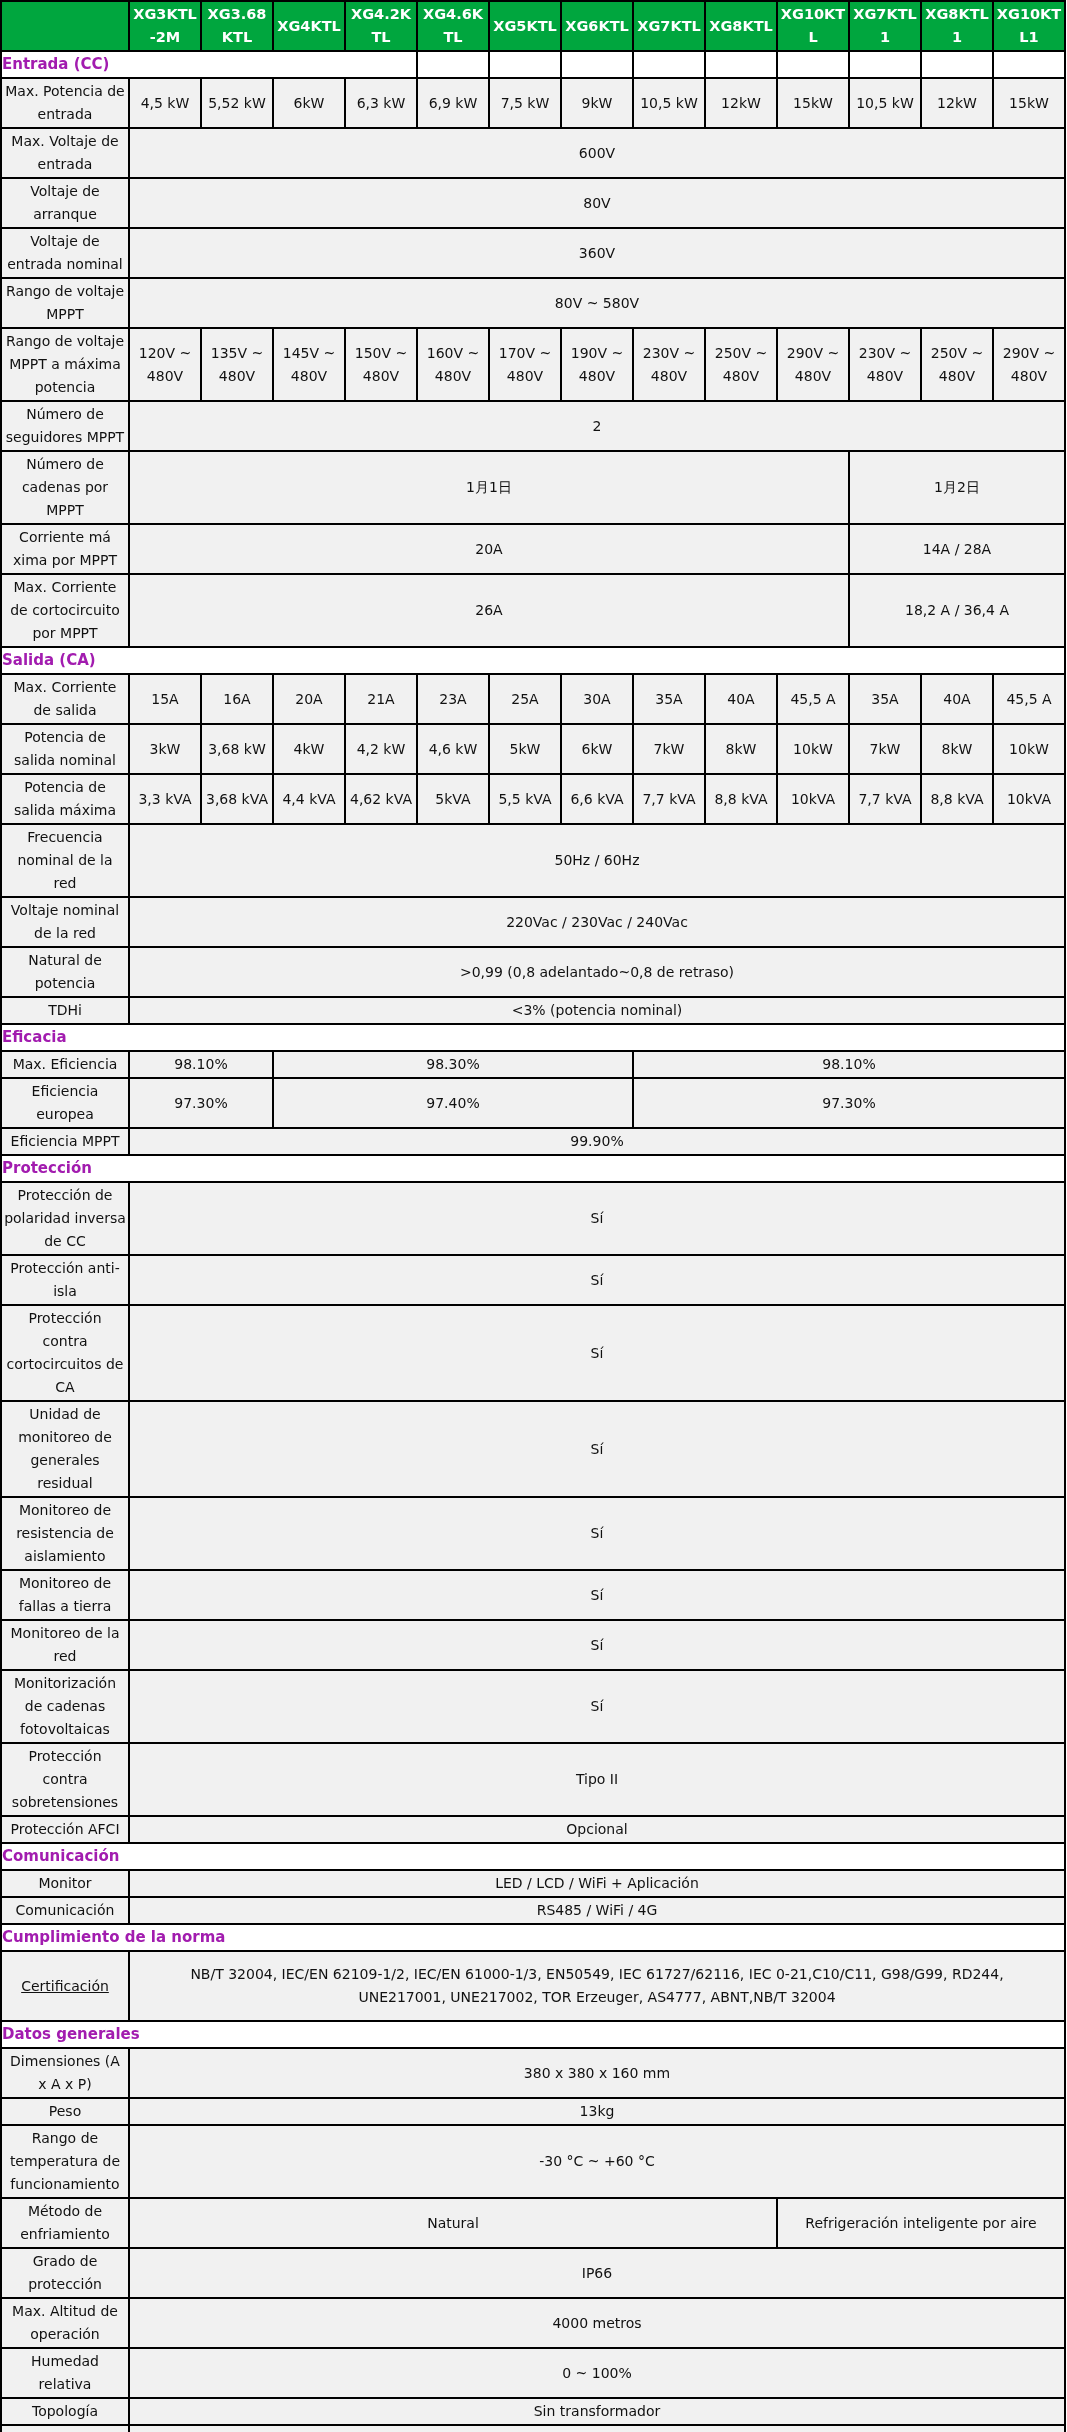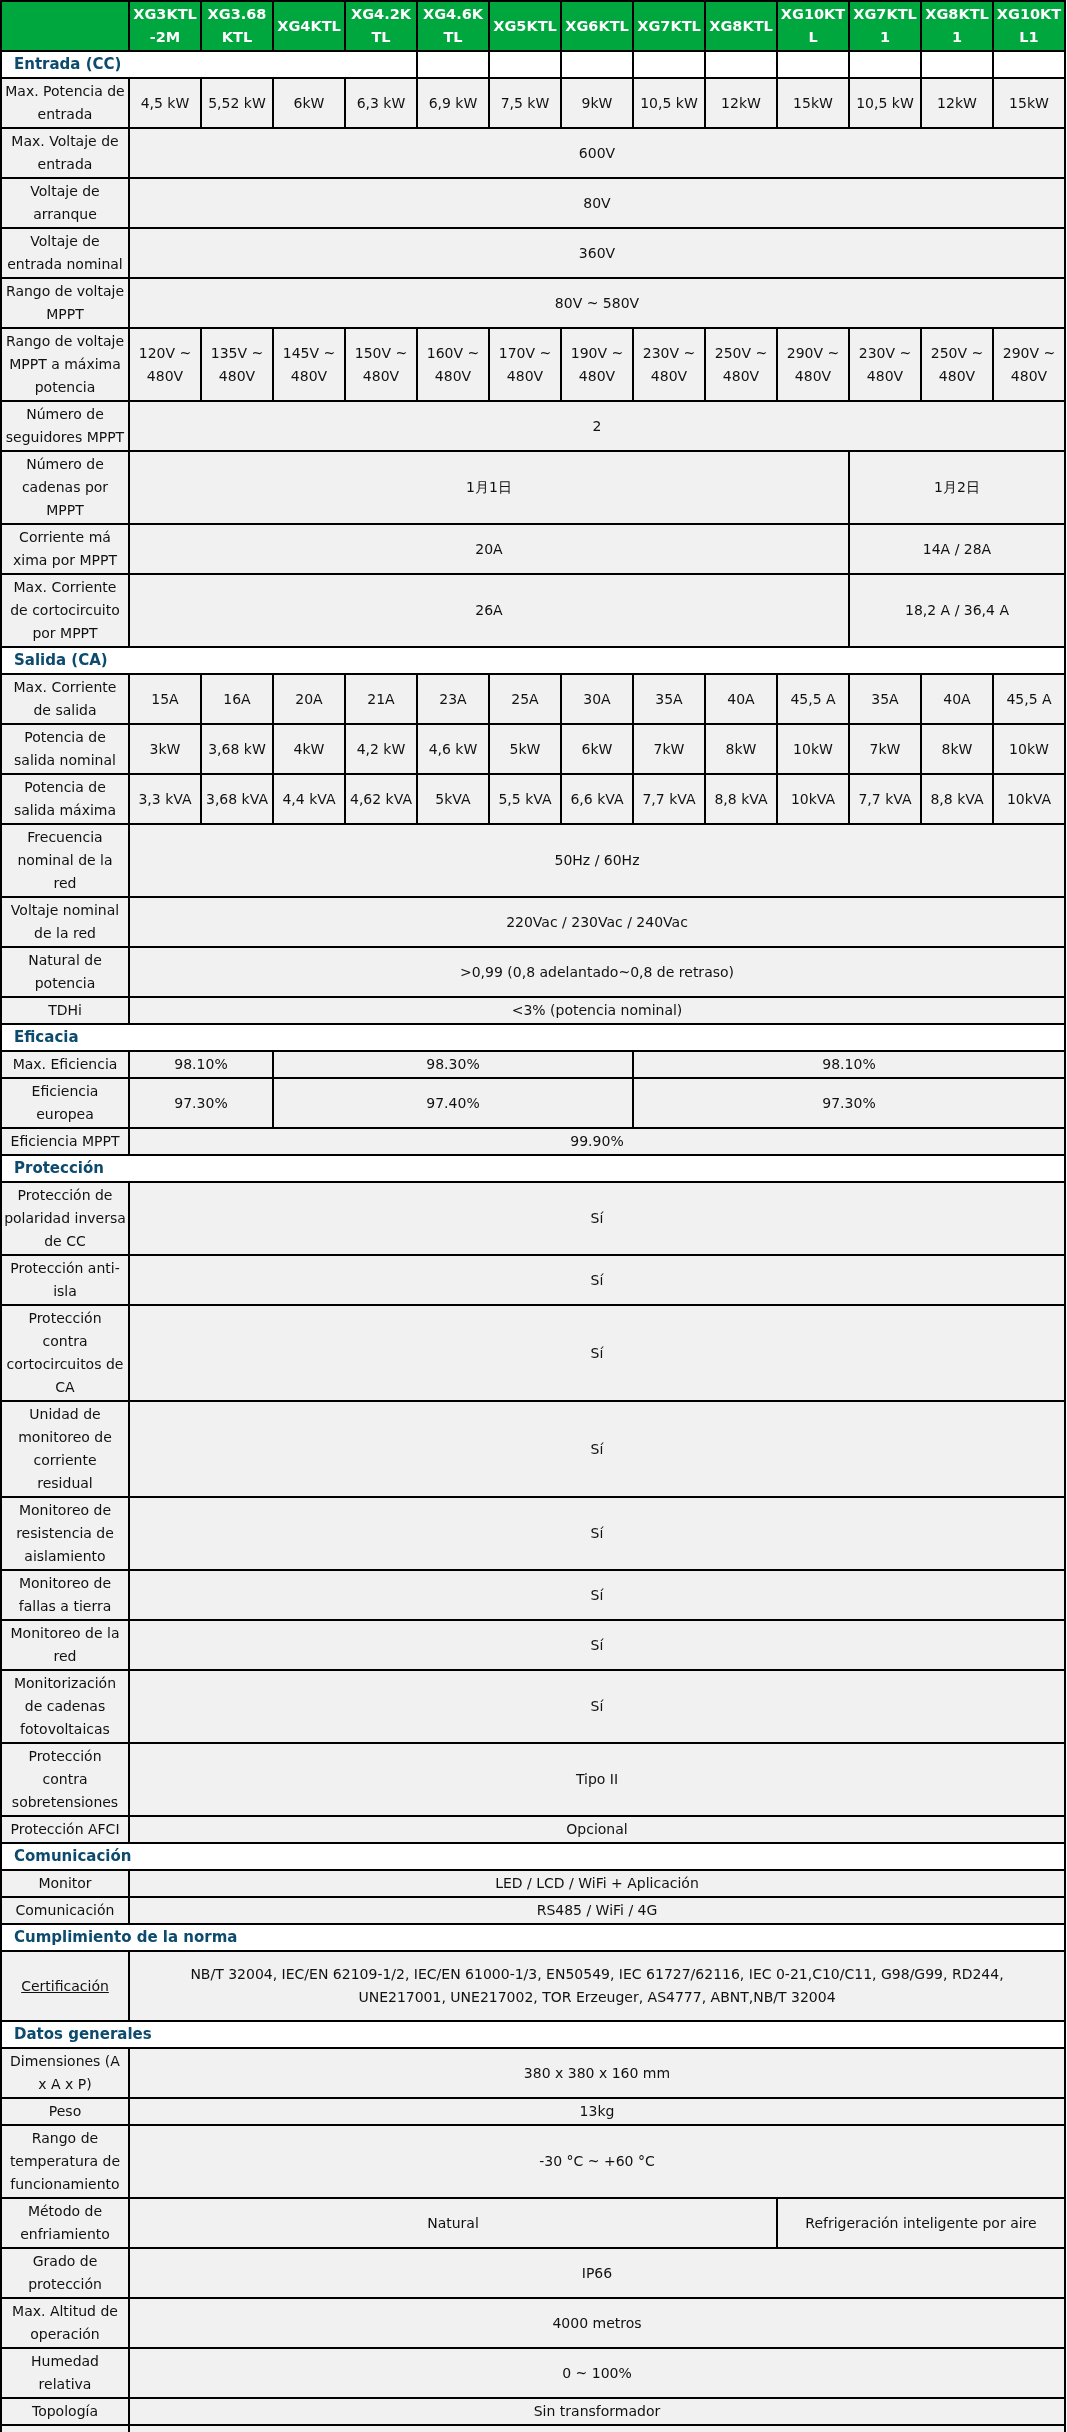--- a/index.html
+++ b/index.html
@@ -26,25 +26,25 @@
     background: #00a63e;
     color: #ffffff;
     font-weight: bold;
     font-size: 14.5px;
     line-height: 23px;
     height: 46px;
   }
   table.spec thead th.corner { background: #00a63e; }
   tr.section td {
     background: #ffffff;
-    color: #0c4a6e;
+    color: #a21caf;
     font-weight: bold;
     text-align: left;
     font-size: 15px;
-    padding-left: 12px;
+    padding-left: 0;
     height: 21px;
   }
   tr.section td.blank { background: #ffffff; }
   td.row-label { background: #f1f1f1; }
 </style>
 </head>
 <body>
 
 <table class="spec">
   <colgroup>
@@ -260,21 +260,21 @@
     </tr>
     <tr>
       <td class="row-label">Protección anti-isla</td>
       <td colspan="13">Sí</td>
     </tr>
     <tr>
       <td class="row-label">Protección contra cortocircuitos de CA</td>
       <td colspan="13">Sí</td>
     </tr>
     <tr>
-      <td class="row-label">Unidad de monitoreo de corriente residual</td>
+      <td class="row-label">Unidad de monitoreo de generales residual</td>
       <td colspan="13">Sí</td>
     </tr>
     <tr>
       <td class="row-label">Monitoreo de resistencia de aislamiento</td>
       <td colspan="13">Sí</td>
     </tr>
     <tr>
       <td class="row-label">Monitoreo de fallas a tierra</td>
       <td colspan="13">Sí</td>
     </tr>

